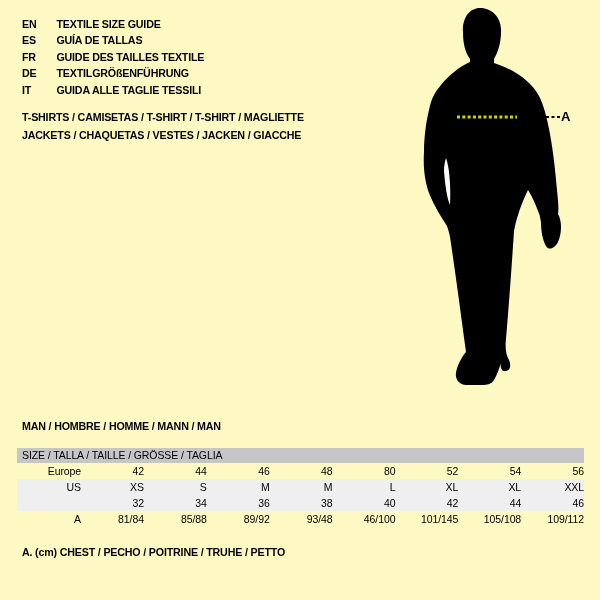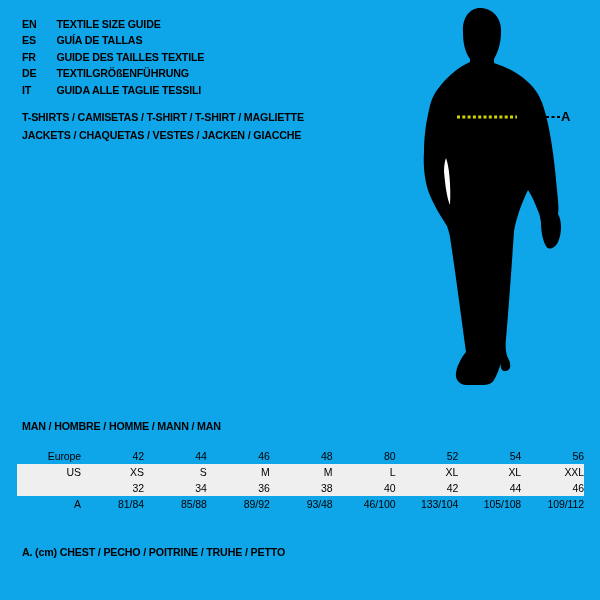--- a/index.html
+++ b/index.html
@@ -1,17 +1,17 @@
 <!DOCTYPE html>
 <html><head>
 <meta charset="utf-8">
 <style>
   html,body { margin:0; padding:0; background:#fff; }
   .canvas {
-    position:relative; width:600px; height:600px; background:#0ea5e9;
+    position:relative; width:600px; height:600px; background:#fef9c3;
     font-family:"Liberation Sans", "DejaVu Sans", sans-serif; color:#000;
     overflow:hidden;
   }
   .cond { transform:scaleX(0.93); transform-origin:0 50%; }
 
   
   .langs { position:absolute; left:22px; top:16px; font-weight:bold;
            font-size:11.5px; line-height:16.4px; letter-spacing:-0.2px; }
   .lang-row { display:flex; transform:scaleX(0.93); transform-origin:0 50%; }
   .lang-code { width:37px; }
@@ -99,20 +99,21 @@
         C44 165 45 161 46 158 Z"></path>
       <line x1="57" y1="117" x2="117" y2="117" stroke="#cdd600" stroke-width="3" stroke-dasharray="3 2.3"></line>
       <line x1="146" y1="117" x2="160" y2="117" stroke="#000000" stroke-width="2" stroke-dasharray="3 2.5"></line>
     </svg>
     <span class="measure-label">A</span>
   </div>
 
   <div class="man-heading cond">MAN / HOMBRE / HOMME / MANN / MAN</div>
 
   <div class="size-table">
+    <div class="thead">SIZE / TALLA / TAILLE / GRÖSSE / TAGLIA</div>
 
     <div class="trow">
       <div class="tlabel">Europe</div>
       <div class="tcell">42</div>
       <div class="tcell">44</div>
       <div class="tcell">46</div>
       <div class="tcell">48</div>
       <div class="tcell">80</div>
       <div class="tcell">52</div>
       <div class="tcell">54</div>
@@ -143,21 +144,21 @@
       <div class="tcell">46</div>
     </div>
 
     <div class="trow">
       <div class="tlabel">A</div>
       <div class="tcell">81/84</div>
       <div class="tcell">85/88</div>
       <div class="tcell">89/92</div>
       <div class="tcell">93/48</div>
       <div class="tcell">46/100</div>
-      <div class="tcell">133/104</div>
+      <div class="tcell">101/145</div>
       <div class="tcell">105/108</div>
       <div class="tcell">109/112</div>
     </div>
   </div>
 
   <div class="footnote cond">A. (cm) CHEST / PECHO / POITRINE / TRUHE / PETTO</div>
 
 </div>
 
 </body></html>

